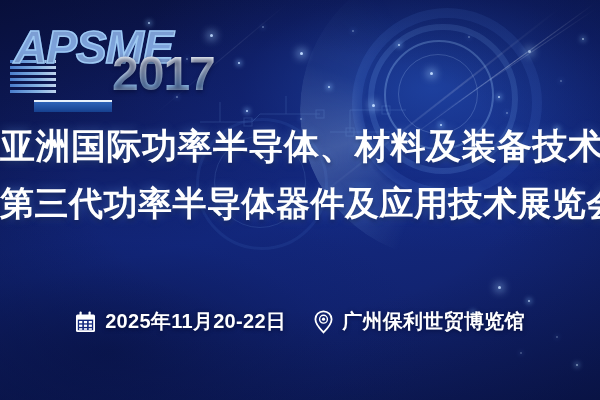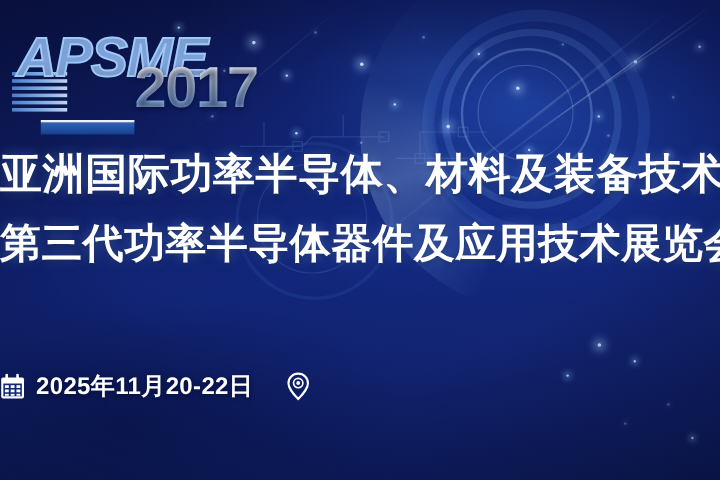--- a/index.html
+++ b/index.html
@@ -155,21 +155,21 @@
     text-shadow: 0 0 10px rgba(120,175,255,0.45), 0 2px 5px rgba(3,10,45,0.7);
     white-space: nowrap;
   }
   .title.line2 { margin-top: 23px; font-size: 34px; }
 
   
   .info-bar {
     position: absolute;
     left: 0; right: 0; top: 308px;
     display: flex;
-    justify-content: flex-start;
+    justify-content: center;
     align-items: center;
     gap: 28px;
   }
   .info-item {
     display: flex;
     align-items: center;
     gap: 9px;
     color: #ffffff;
     font-size: 20px;
     font-weight: 700;
@@ -288,17 +288,18 @@
       </svg>
       <span>2025年11月20-22日</span>
     </div>
 
     <div class="info-item">
       <svg class="icon" width="19" height="24" viewBox="0 0 19 24" xmlns="http://www.w3.org/2000/svg">
         <path d="M9.5 1.4 C4.9 1.4 1.4 4.9 1.4 9.3 C1.4 14.5 9.5 22.4 9.5 22.4 C9.5 22.4 17.6 14.5 17.6 9.3 C17.6 4.9 14.1 1.4 9.5 1.4 Z" fill="none" stroke="#ffffff" stroke-width="1.8"></path>
         <circle cx="9.5" cy="9.2" r="3.9" fill="none" stroke="#ffffff" stroke-width="1.4"></circle>
         <circle cx="9.5" cy="9.2" r="1.6" fill="#ffffff"></circle>
       </svg>
+      <span>广州保利世贸博览馆</span>
     </div>
 
   </div>
 
 </div>
 
 </body></html>

